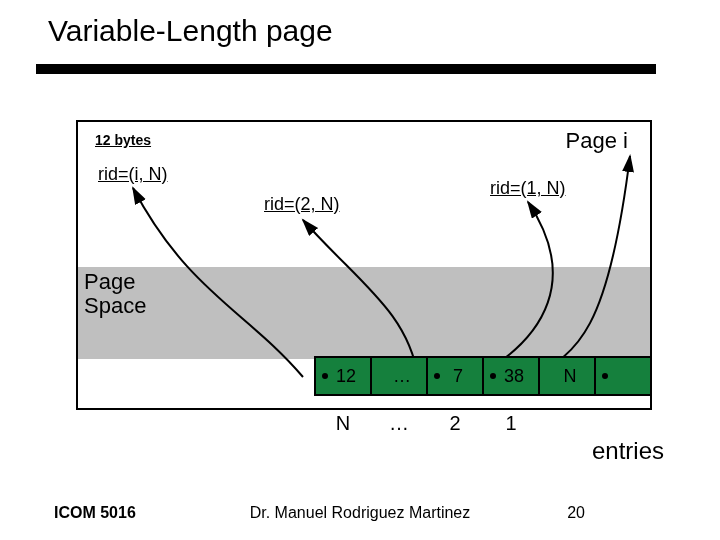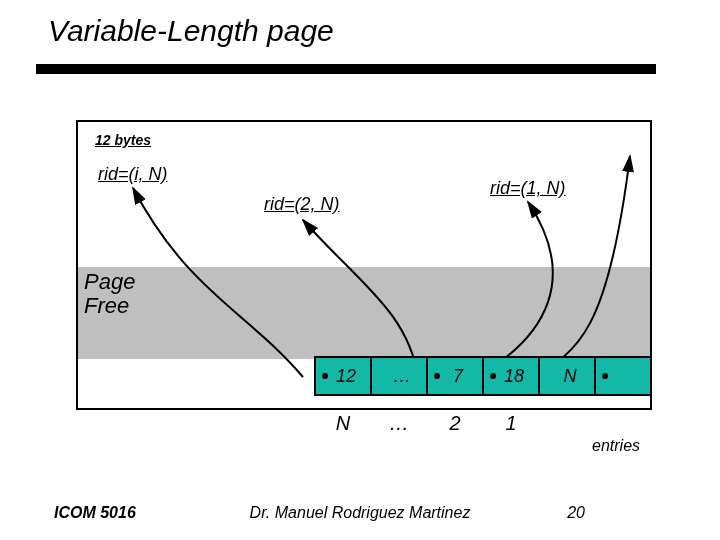--- a/index.html
+++ b/index.html
@@ -9,21 +9,20 @@
     width: 720px;
     height: 540px;
     background: #fff;
     font-family: Arial, Helvetica, sans-serif;
     overflow: hidden;
   }
   .slide {
     position: relative;
     width: 623px;
     height: 540px;
-    font-style: italic;
   }
   .title {
     position: absolute;
     left: 48px;
     top: 14px;
     font-size: 30px;
     color: #000;
   }
   .title-underline {
     position: absolute;
@@ -84,21 +83,21 @@
     position: absolute;
     bottom: 12px;
     right: -2px;
     display: flex;
   }
   .slot {
     width: 58px;
     height: 40px;
     border: 2px solid #000;
     margin-left: -2px;
-    background: #14b8a6;
+    background: #15803d;
     display: flex;
     align-items: center;
     justify-content: center;
     font-size: 18px;
     position: relative;
   }
   .slot .dot {
     position: absolute;
     left: 6px;
     width: 6px;
@@ -118,21 +117,21 @@
   .idx {
     width: 58px;
     margin-left: -2px;
     text-align: center;
     font-size: 20px;
   }
   .entries-lbl {
     position: absolute;
     left: 592px;
     top: 437px;
-    font-size: 16px;
+    font-size: 24px;
   }
   .footer-left {
     position: absolute;
     left: 38px;
     bottom: 18px;
     font-size: 16px;
     font-weight: bold;
     margin-left: 16px;
   }
   .footer-center {
@@ -162,24 +161,25 @@
 <body>
 
 <div class="slide">
   <div class="title">Variable-Length page</div>
   <div class="title-underline"></div>
 
   <div class="pagebox">
     <div class="free-area"></div>
     <div class="free-label">
       <span>Page</span><br>
-      <span>Free</span>
+      <span>Space</span>
     </div>
 
     <div class="hdr12">12 bytes</div>
+    <div class="page-i">Page i</div>
 
     <div class="rid a">rid=(i, N)</div>
     <div class="rid b">rid=(2, N)</div>
     <div class="rid c">rid=(1, N)</div>
 
     <svg class="arrows" viewBox="0 0 576 290">
       <defs>
         <marker id="ah" markerWidth="10" markerHeight="10" refX="8" refY="3" orient="auto">
           <path d="M0,0 L0,6 L9,3 z" fill="#000"></path>
         </marker>
@@ -201,21 +201,21 @@
         </div>
       <div class="slot">
           <span class="val">…</span>
         </div>
       <div class="slot">
           <span class="dot"></span>
           <span class="val">7</span>
         </div>
       <div class="slot">
           <span class="dot"></span>
-          <span class="val">18</span>
+          <span class="val">38</span>
         </div>
       <div class="slot">
           <span class="val">N</span>
         </div>
       <div class="slot">
           <span class="dot"></span>
           <span class="val"></span>
         </div>
     </div>
     <div class="idx-row">

